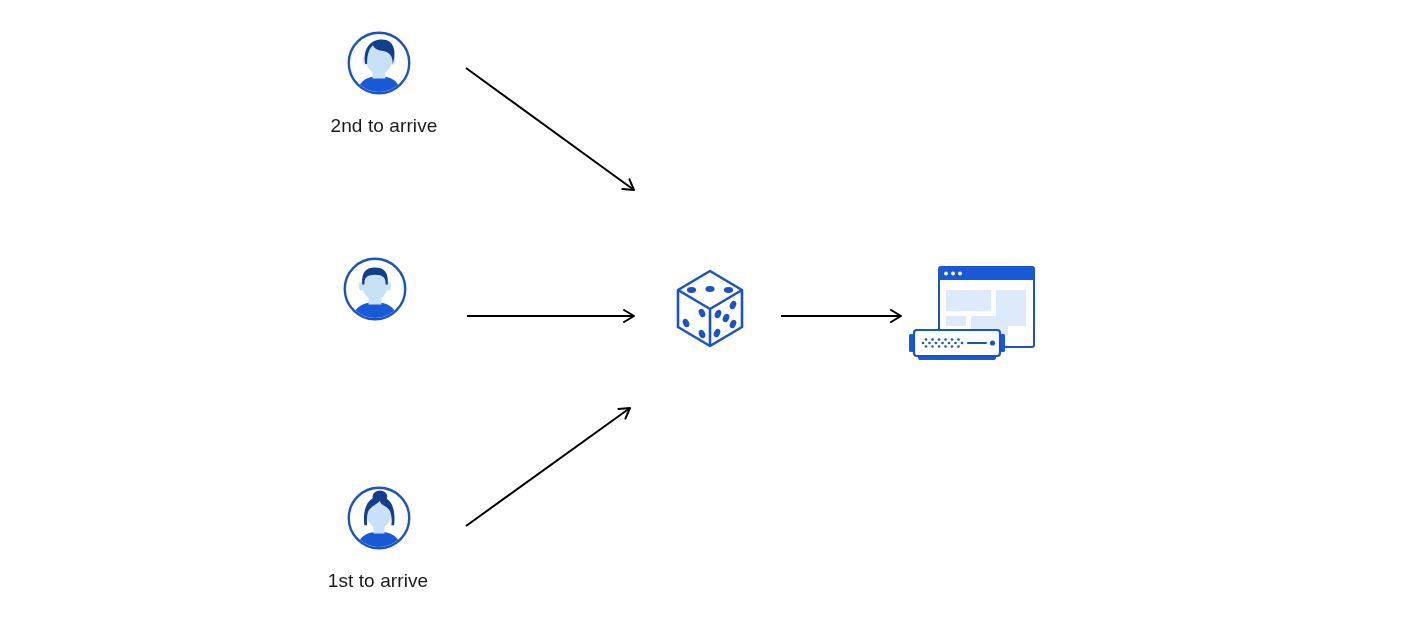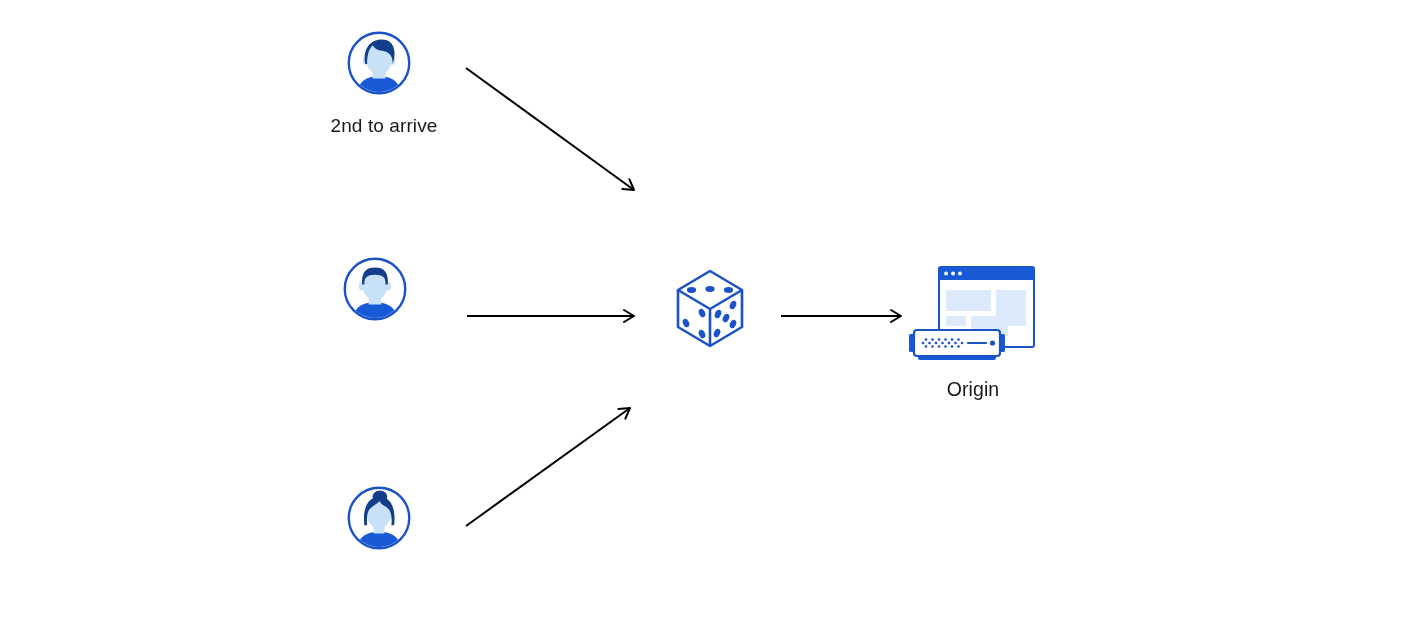--- a/index.html
+++ b/index.html
@@ -101,20 +101,21 @@
         <path d="M11,72 C13,56 23,51 36,51 C49,51 59,56 61,72 Z" fill="var(--solid-blue)"></path>
         <path d="M30,40 h12 v13 h-12 z" fill="var(--face-blue)"></path>
         <ellipse cx="37" cy="12.5" rx="8" ry="6.5" fill="var(--dark-navy)"></ellipse>
         <ellipse cx="22.3" cy="32.5" rx="2.6" ry="4.2" fill="var(--face-blue)"></ellipse>
         <ellipse cx="49.7" cy="32.5" rx="2.6" ry="4.2" fill="var(--face-blue)"></ellipse>
         <path d="M36,15 C45.5,15 49.5,22.5 49.5,30.5 C49.5,40 43,47.5 36,47.5 C29,47.5 22.5,40 22.5,30.5 C22.5,22.5 26.5,15 36,15 Z" fill="var(--face-blue)"></path>
         <path d="M20,44 C17.5,21 27,12.5 36.5,12.5 C46,12.5 55,21 52.5,44 L49.5,44 C51,30 47,25 41.5,22.5 C38.5,21.2 37.5,19.5 37,17.5 C34.5,20 30.5,22 27,25 C23.5,28 22.5,33 23,44 Z" fill="var(--dark-navy)"></path>
       </g>
     </svg>
   </div>
+  <div class="node-label" style="left:260px;top:570px">1st to arrive</div>
 
   <div class="abs" style="left:667px;top:268px">
     <svg width="70" height="80" viewBox="0 0 70 80">
       <path d="M35,3 L67,22 L67,59 L35,78 L3,59 L3,22 Z" fill="#ffffff" stroke="var(--primary-blue)" stroke-width="2.6" stroke-linejoin="round"></path>
       <path d="M3,22 L35,41 L67,22 M35,41 L35,78" fill="none" stroke="var(--primary-blue)" stroke-width="2.6" stroke-linejoin="round"></path>
 
       <ellipse cx="16.5" cy="22" rx="4.6" ry="2.9" fill="var(--primary-blue)"></ellipse>
       <ellipse cx="35" cy="21" rx="4.6" ry="2.9" fill="var(--primary-blue)"></ellipse>
       <ellipse cx="53.5" cy="22" rx="4.6" ry="2.9" fill="var(--primary-blue)"></ellipse>
 
@@ -169,15 +170,14 @@
             <circle cx="33" cy="88.5" r="1.3"></circle>
             <circle cx="39.5" cy="88.5" r="1.3"></circle>
             <circle cx="46" cy="88.5" r="1.3"></circle>
             <circle cx="52.5" cy="88.5" r="1.3"></circle>
         </g>
         <line x1="62" y1="85" x2="80" y2="85" stroke="var(--primary-blue)" stroke-width="2.2" stroke-linecap="round"></line>
         <circle cx="86.5" cy="85" r="2.6" fill="var(--primary-blue)"></circle>
       </g>
     </svg>
   </div>
-  <div class="node-label" style="left:855px;top:378px;font-size:19.5px">Origin</div>
 
 </div>
 
 </body></html>

